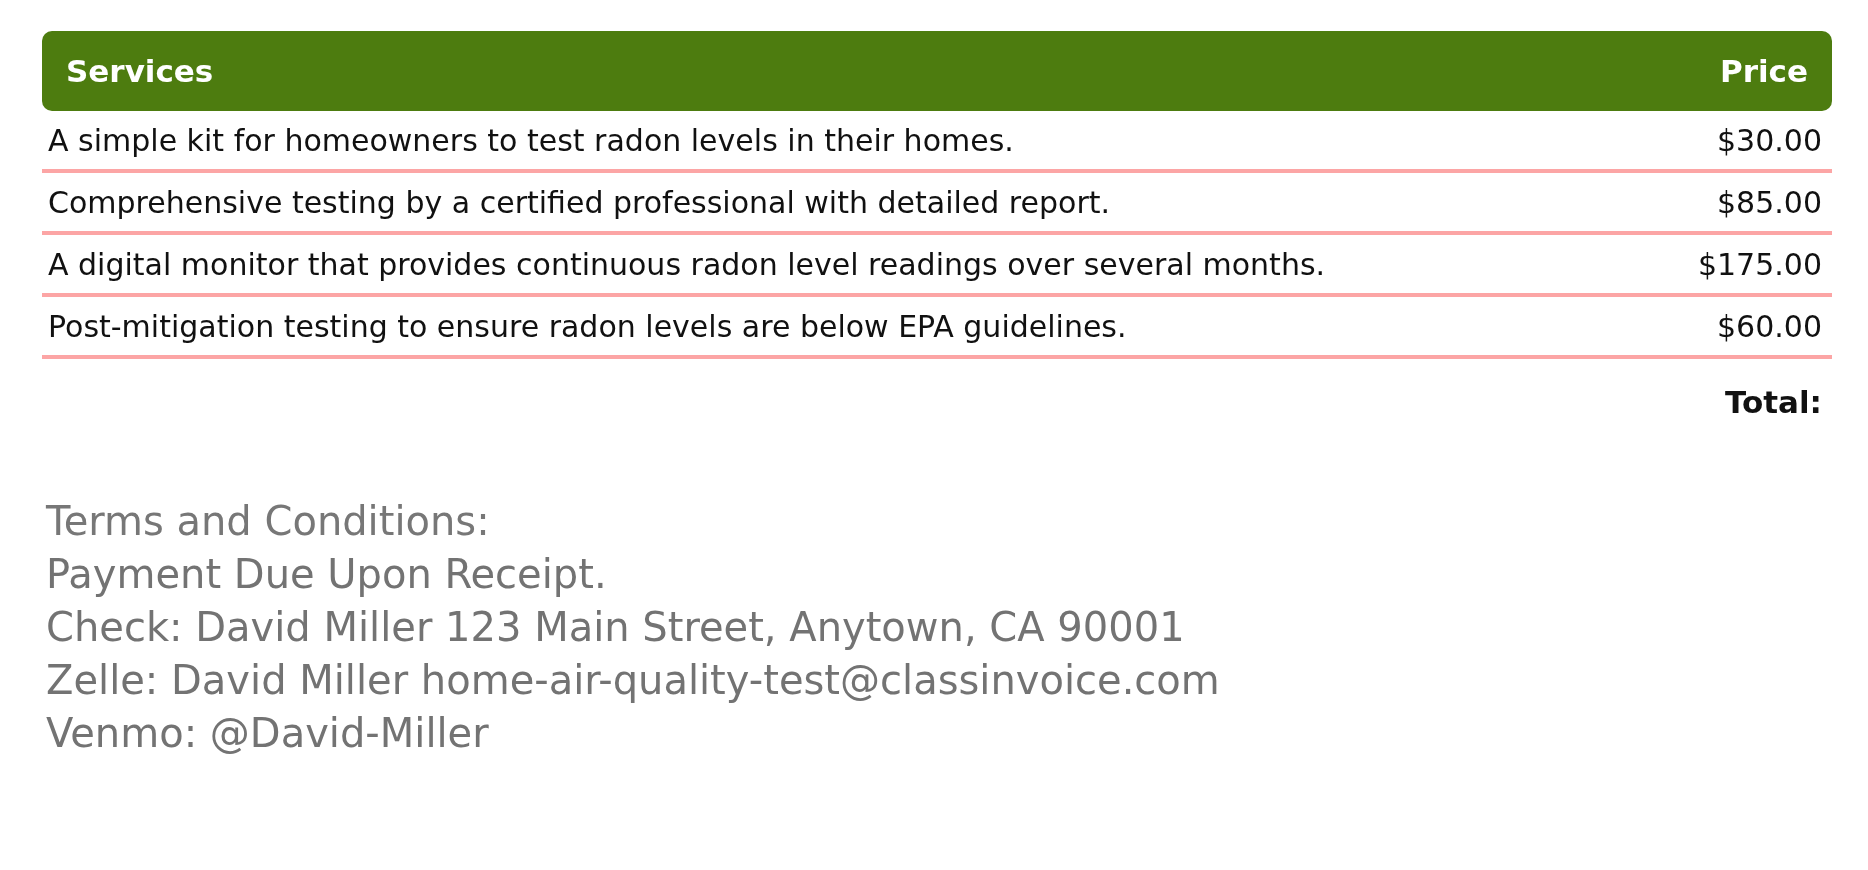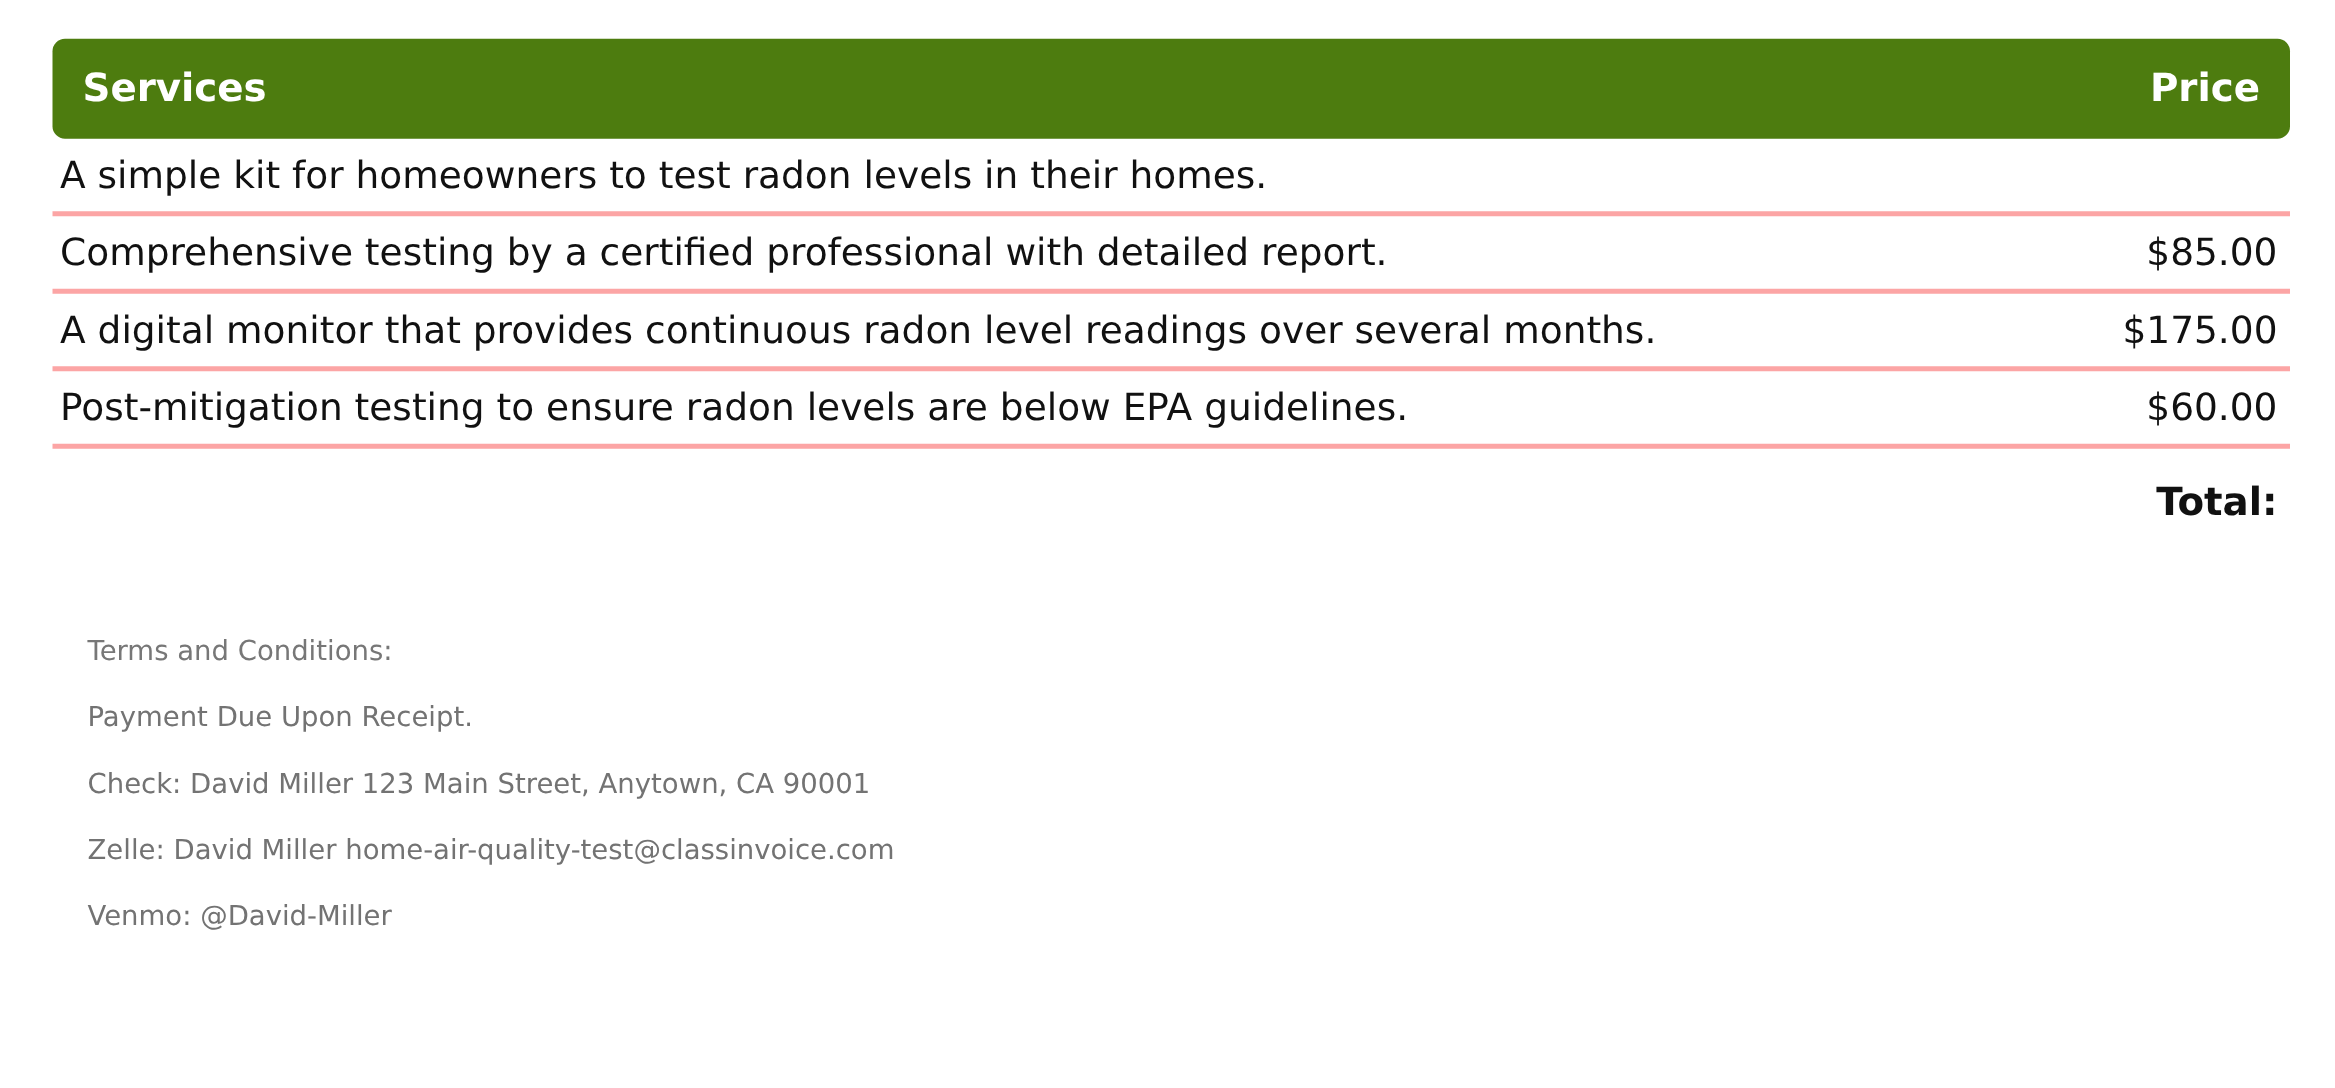--- a/index.html
+++ b/index.html
@@ -65,23 +65,22 @@
   }
   .total-value {
     width: 260px;
     text-align: right;
   }
 
   
   .terms {
     margin-top: 50px;
     padding-left: 4px;
-    font-size: 22px;
+    font-size: 40px;
     line-height: 53px;
-    margin-left: 24px;
   }
   .terms-heading {
     color: #777777;
   }
   .terms-line {
     color: #737373;
     white-space: nowrap;
   }
 </style>
 </head>
@@ -91,20 +90,21 @@
 
   <div class="services-table">
 
     <div class="table-header">
       <span class="header-services">Services</span>
       <span class="header-price">Price</span>
     </div>
 
     <div class="table-row">
       <span class="row-desc">A simple kit for homeowners to test radon levels in their homes.</span>
+      <span class="row-price">$30.00</span>
     </div>
 
     <div class="table-row">
       <span class="row-desc">Comprehensive testing by a certified professional with detailed report.</span>
       <span class="row-price">$85.00</span>
     </div>
 
     <div class="table-row">
       <span class="row-desc">A digital monitor that provides continuous radon level readings over several months.</span>
       <span class="row-price">$175.00</span>

